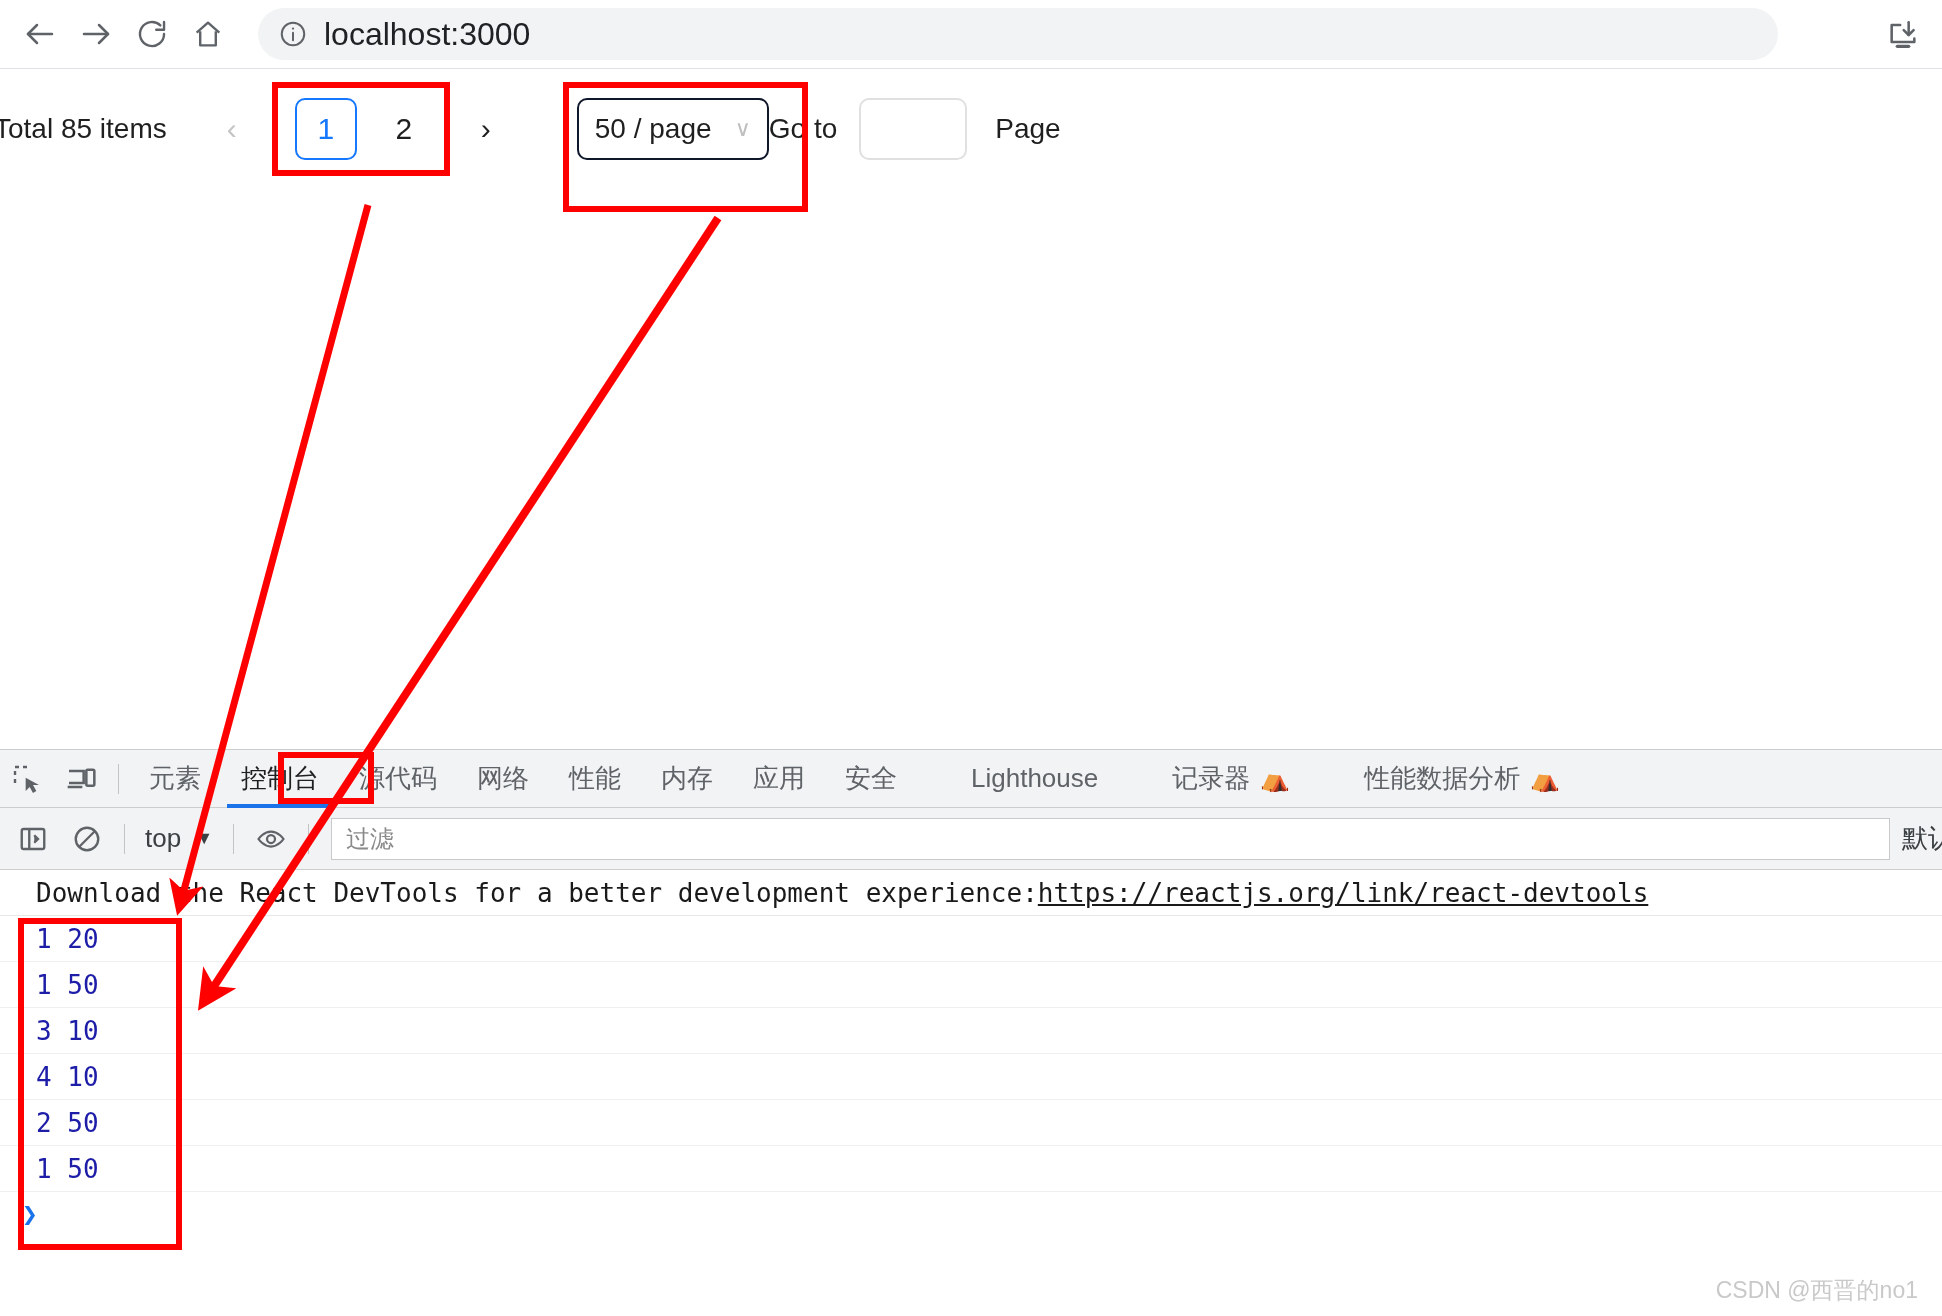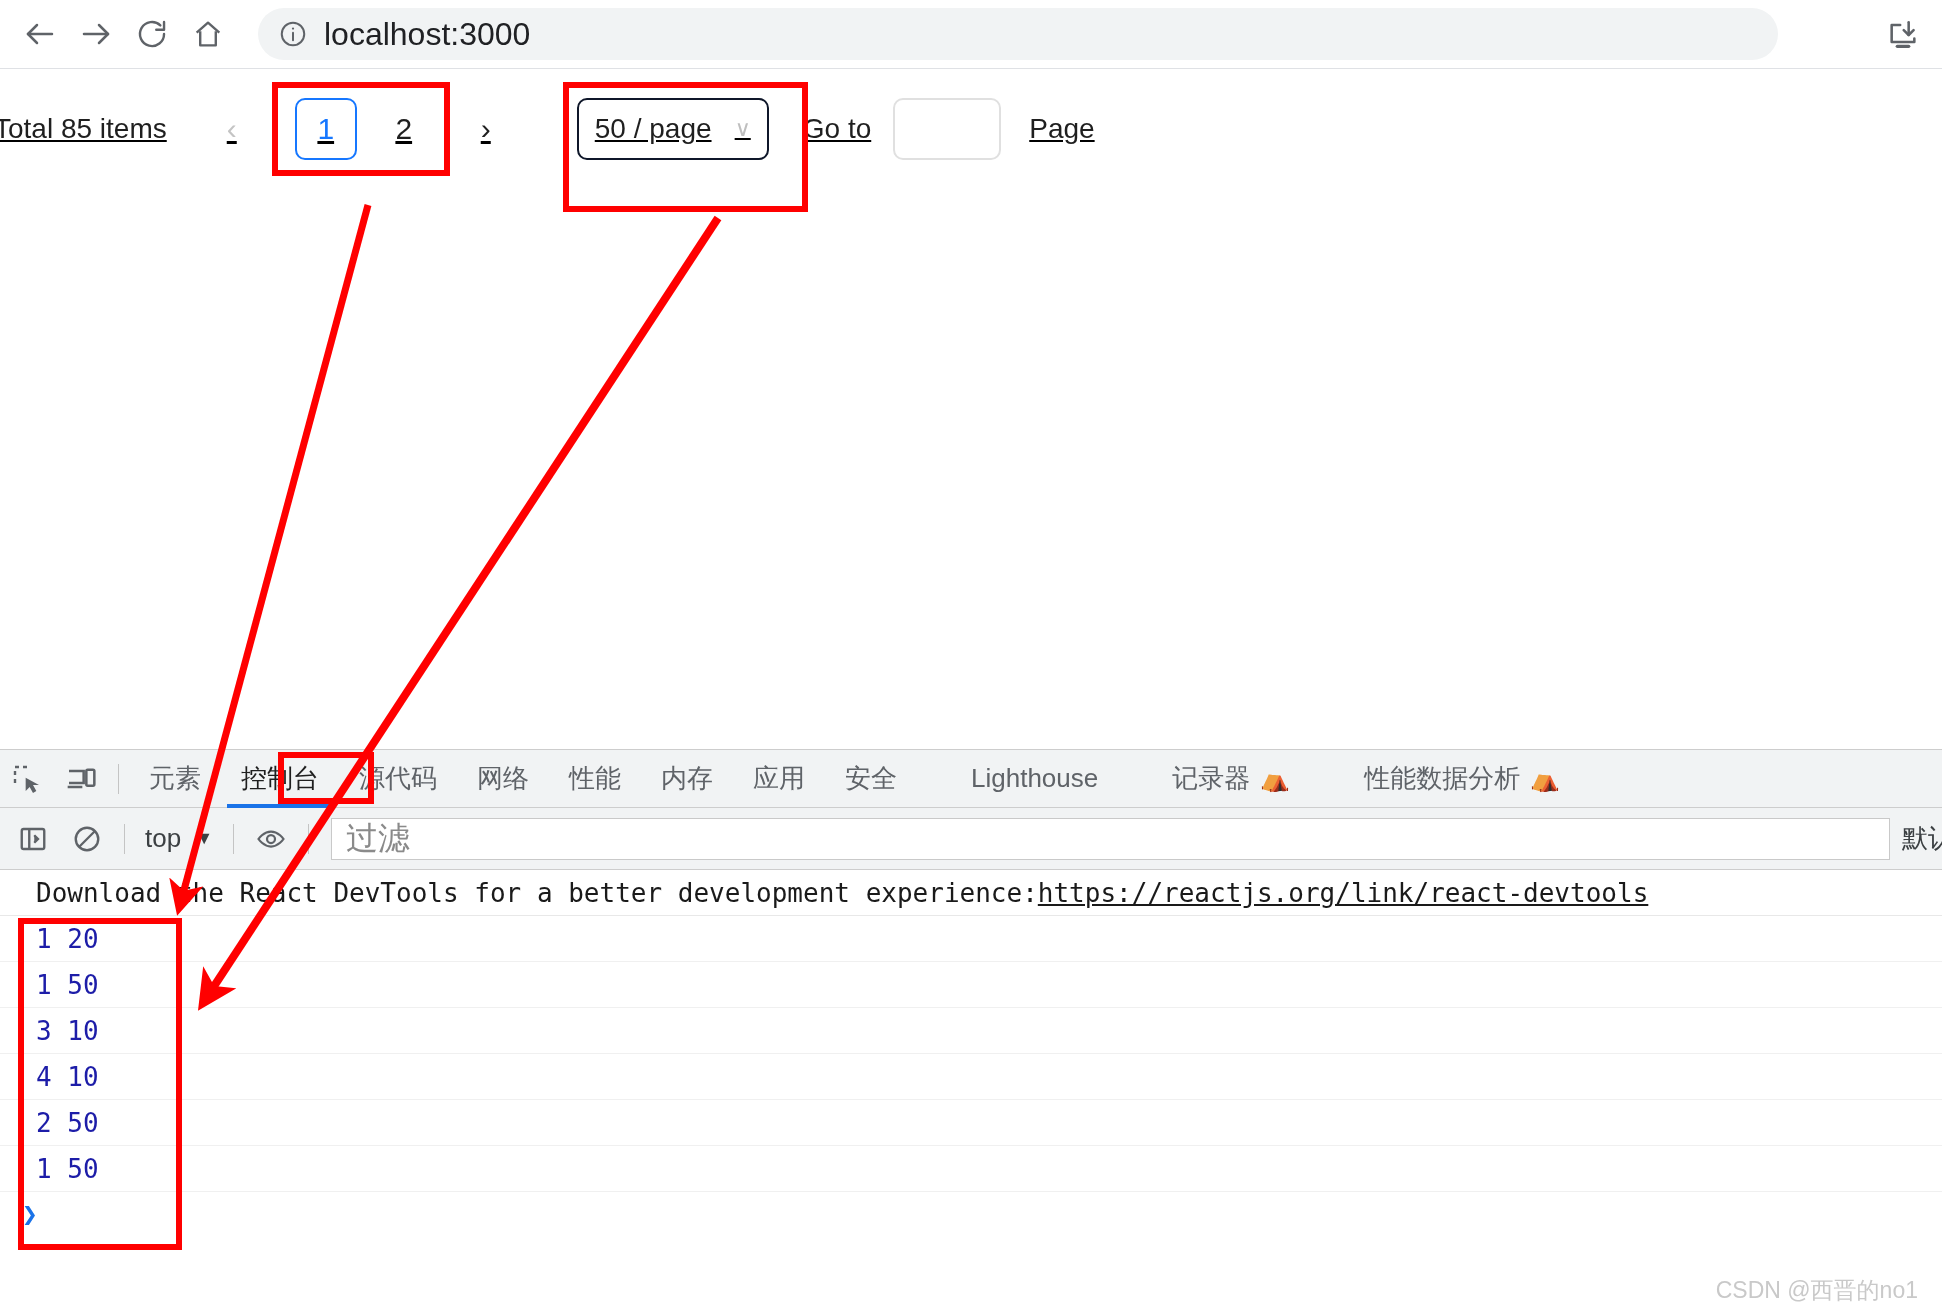--- a/index.html
+++ b/index.html
@@ -43,21 +43,21 @@
     background: #dfe1e5;
   }
 
   
   .page-body {
     position: absolute; left: 0; top: 69px; width: 1942px; height: 680px;
     background: #ffffff;
   }
   .pagination {
     position: absolute; left: 0; top: 0px;
-    display: flex; align-items: center; height: 120px; text-decoration: underline;
+    display: flex; align-items: center; height: 120px;
   }
   .pg-total {
     font-size: 28px; color: #1f1f1f; white-space: nowrap;
     margin-left: -6px; margin-right: 40px;
   }
   .pg-arrow {
     width: 50px; height: 50px; display: flex; align-items: center;
     justify-content: center; font-size: 30px;
   }
   .pg-arrow.prev { color: #c4c4c4; }
@@ -72,21 +72,21 @@
     border-color: #1677ff; color: #1677ff;
   }
   .pg-nums { display: flex; align-items: center; margin-left: 30px; }
   .pg-size {
     margin-left: 66px; width: 192px; height: 62px;
     border: 2px solid #0f172a; border-radius: 10px;
     display: flex; align-items: center; justify-content: space-between;
     padding: 0 16px; font-size: 28px; color: #1f1f1f; background: #fff;
   }
   .pg-size .caret { color: #bfbfbf; font-size: 22px; }
-  .pg-goto-label { margin-left: 34px; font-size: 28px; color: #1f1f1f; }
+  .pg-goto-label { font-size: 28px; color: #1f1f1f; }
   .pg-goto-input {
     margin-left: 22px; width: 108px; height: 62px;
     border: 2px solid #e0e0e0; border-radius: 10px; background: #fff;
   }
   .pg-page-label { margin-left: 28px; font-size: 28px; color: #1f1f1f; }
 
   
   .devtools {
     position: absolute; left: 0; top: 749px; width: 1942px; height: 567px;
     background: #ffffff; border-top: 1px solid #cdcdcd;
@@ -117,21 +117,21 @@
     border-bottom: 1px solid #cdcdcd; padding-left: 6px;
   }
   .dt-top-sel {
     display: flex; align-items: center; font-size: 26px; color: #3c4043;
     padding: 0 10px; white-space: nowrap; text-align: right;
   }
   .dt-top-sel .tri { margin-left: 14px; font-size: 18px; color: #3c4043; }
   .dt-filter {
     flex: 1 1 auto; height: 42px; background: #ffffff; border: 1px solid #c9c9c9;
     margin: 0 12px; display: flex; align-items: center; padding: 0 14px;
-    font-size: 32px; color: #8a8a8a;
+    font-size: 24px; color: #8a8a8a;
   }
   .dt-levels { font-size: 26px; color: #3c4043; padding-right: 4px; white-space: nowrap;
     overflow: hidden; width: 40px; }
 
   .dt-console { background: #ffffff; position: relative; height: 447px; overflow: hidden; }
   .console-row {
     height: 46px; display: flex; align-items: center;
     border-bottom: 1px solid #f0f0f0; padding-left: 36px;
     font-family: "DejaVu Sans Mono", "Liberation Mono", monospace;
     font-size: 26px; color: #1a1a1a;

